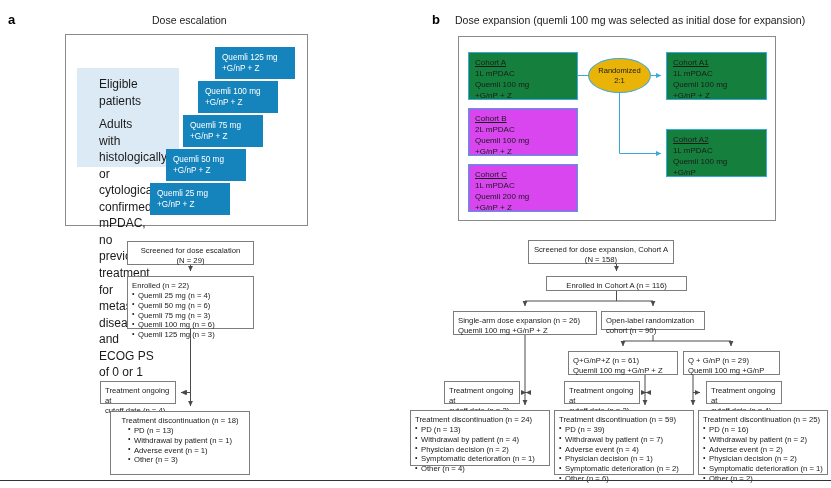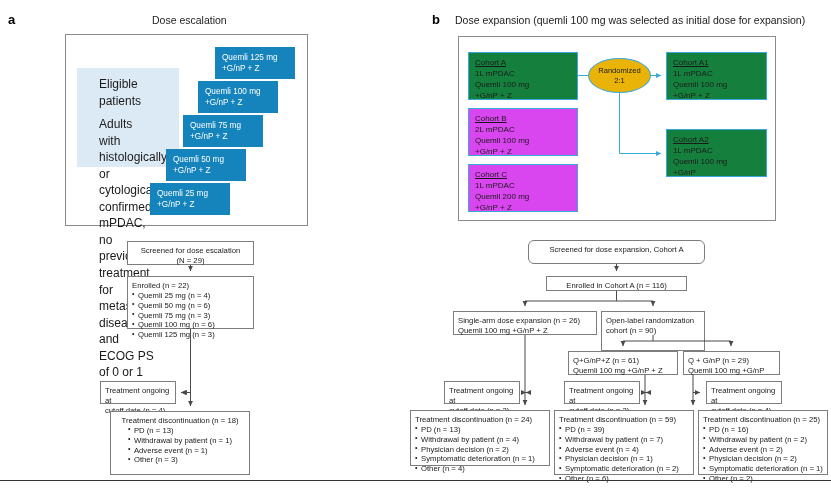--- a/index.html
+++ b/index.html
@@ -163,34 +163,35 @@
   <div>+G/nP + Z</div>
 </div>
 
 <div class="abs cohort filled" style="left:666px;top:129px;width:101px;height:48px;">
   <div class="hd">Cohort A2</div>
   <div>1L mPDAC</div>
   <div>Quemli 100 mg</div>
   <div>+G/nP</div>
 </div>
 
-<div class="abs fbox ctr" style="left:528px;top:240px;width:177px;height:24px;border-radius:6px;">
+<div class="abs fbox ctr" style="left:528px;top:240px;width:146px;height:24px;">
   <div>Screened for dose expansion, Cohort A</div>
+  <div>(N = 158)</div>
 </div>
 
 <div class="abs fbox ctr" style="left:546px;top:276px;width:141px;height:15px;">
   <div>Enrolled in Cohort A (n = 116)</div>
 </div>
 
 <div class="abs fbox" style="left:453px;top:311px;width:144px;height:24px;">
   <div>Single-arm dose expansion (n = 26)</div>
   <div>Quemli 100 mg +G/nP + Z</div>
 </div>
 
-<div class="abs fbox" style="left:601px;top:311px;width:104px;height:40px;">
+<div class="abs fbox" style="left:601px;top:311px;width:104px;height:19px;">
   <div>Open-label randomization</div>
   <div>cohort (n = 90)</div>
 </div>
 
 <div class="abs fbox" style="left:568px;top:351px;width:110px;height:24px;">
   <div>Q+G/nP+Z (n = 61)</div>
   <div>Quemli 100 mg +G/nP + Z</div>
 </div>
 
 <div class="abs fbox" style="left:683px;top:351px;width:97px;height:24px;">

